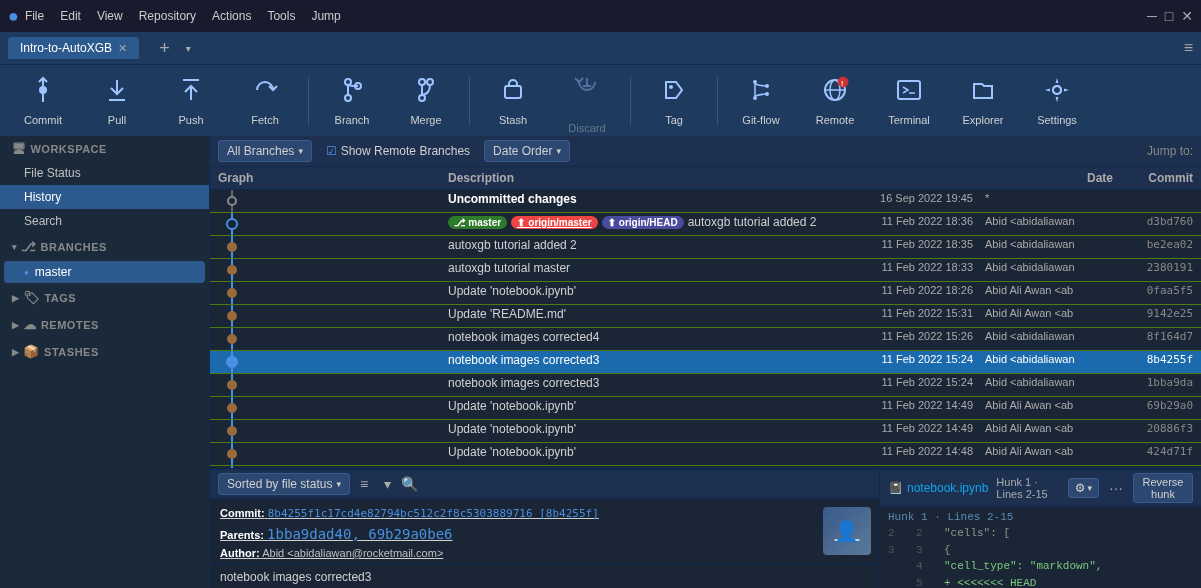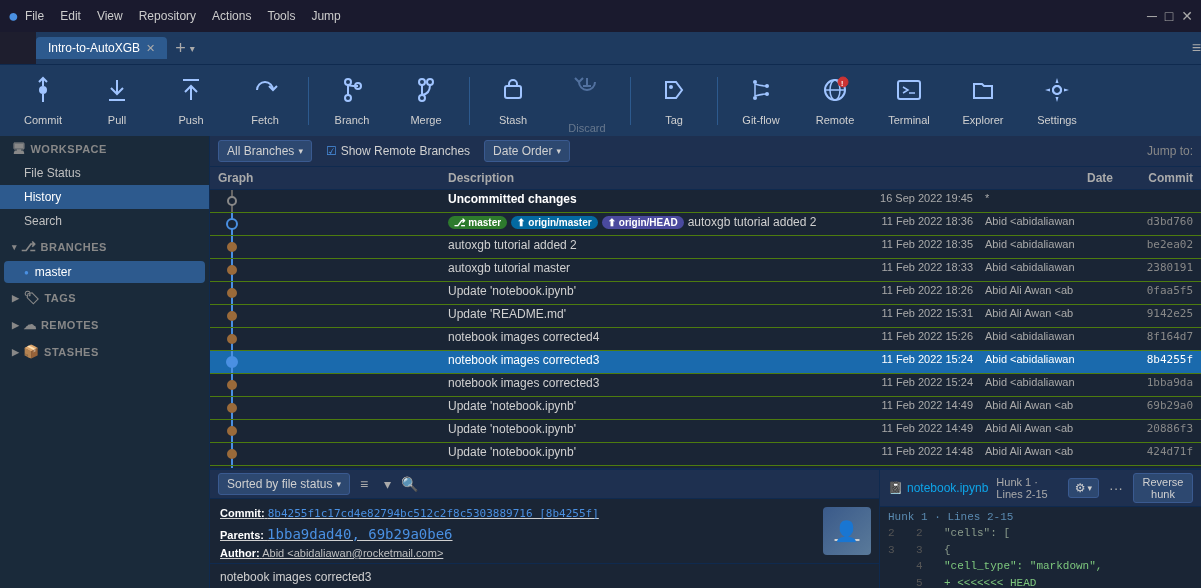--- a/index.html
+++ b/index.html
@@ -18,23 +18,22 @@
     .title-bar-menu span { cursor: pointer; color: #ccc; }
     .title-bar-controls { margin-left: auto; display: flex; gap: 8px; }
     .title-bar-controls span { cursor: pointer; font-size: 14px; color: #aaa; }
 
     
     .tab-bar {
       background: #1e3a5f;
       height: 32px;
       display: flex;
       align-items: center;
-      padding: 0 0;
-      gap: 4px;
-      margin-left: 36px;
+      padding: 0 8px;
+      gap: 16px;
     }
     .tab {
       background: #2d5a8e;
       border-radius: 4px 4px 0 0;
       padding: 4px 12px;
       display: flex;
       align-items: center;
       gap: 6px;
       font-size: 12px;
       color: #fff;
@@ -228,21 +227,21 @@
       display: inline-flex;
       align-items: center;
       padding: 1px 6px;
       border-radius: 10px;
       font-size: 10px;
       font-weight: bold;
       gap: 3px;
       white-space: nowrap;
     }
     .badge-master { background: #2d7a2d; color: #fff; }
-    .badge-origin-master { background: #0369a1; color: #fff; }
+    .badge-origin-master { background: #ef4444; color: #fff; text-decoration: underline; }
     .badge-origin-head { background: #4a4a9e; color: #fff; }
 
     
     .bottom-panel {
       height: 120px;
       display: flex;
       border-top: 2px solid #0f2a4f;
       background: #1a2535;
     }
     .bottom-left {

